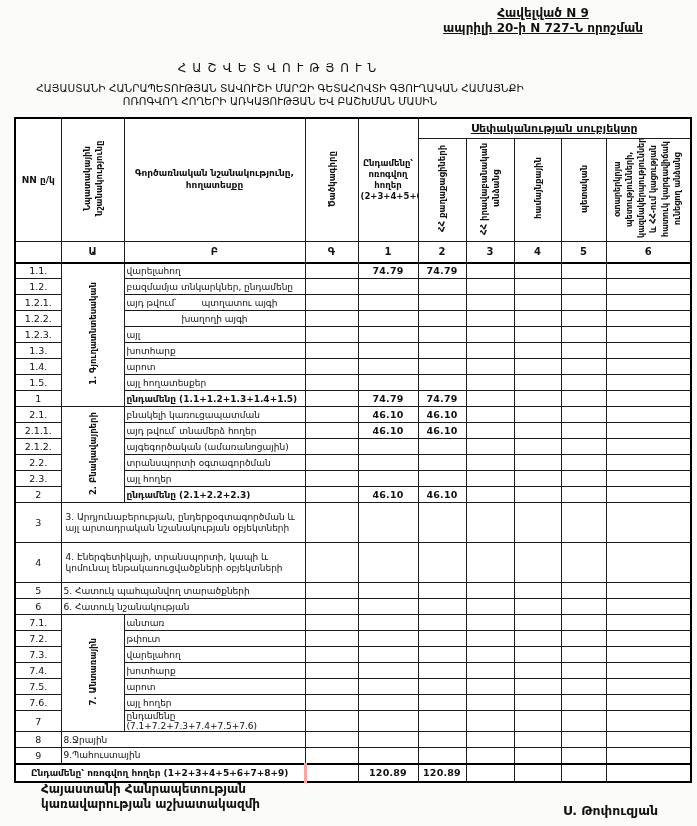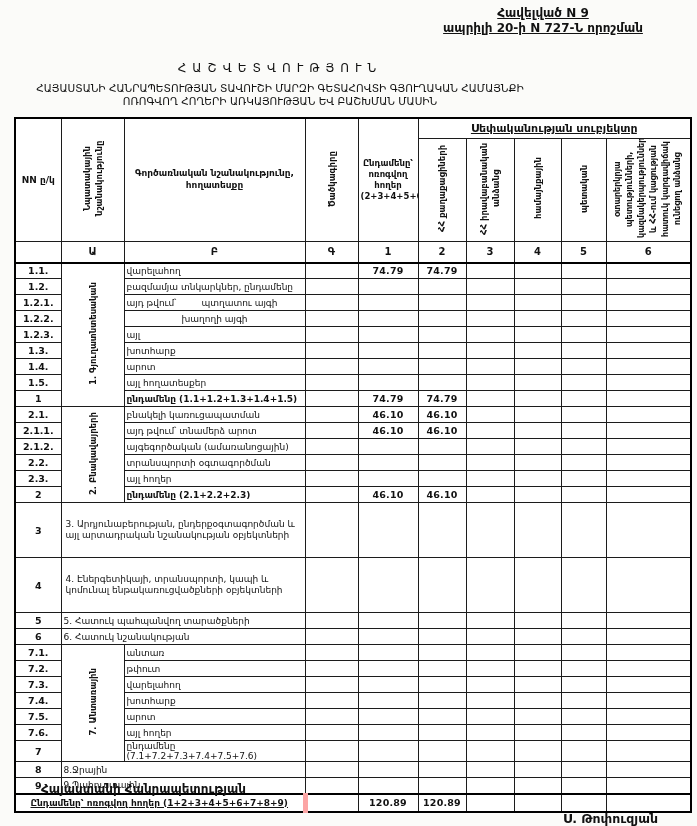--- a/index.html
+++ b/index.html
@@ -37,38 +37,38 @@
     margin:0 auto; font-weight:bold; font-size:8.5px; line-height:12px;
     display:inline-block; white-space:normal;
   }
   .rot-h95  { height:95px; }
   .rot-h98  { height:98px; font-size:8px; line-height:12px; }
   .rot-sec  { font-size:8.5px; }
 
   tbody tr { height:16px; }
   tbody tr.tall { height:40px; }
   tbody tr.grandrow { height:18px; }
-  td.num { text-align:center; font-weight:bold; font-size:9.5px;margin-top:16px; }
+  td.num { text-align:center; font-weight:normal; font-size:9.5px;margin-top:16px; }
   td.label { text-align:left; font-size:9px;margin-left:20px; }
-  tbody tr.tall td.label { line-height:11px; padding:16px 4px; }
+  tbody tr.tall td.label { line-height:11px; padding:1px 4px; }
   td.val { text-align:center; font-weight:bold; font-size:9.5px; letter-spacing:0.2px; }
   tr.boldrow td.label { font-weight:bold; }
   td.label.split { }
   td.label .lpart { float:left;text-align:center; }
   td.label .cpart { display:block; text-align:center; }
-  td.label.grand { text-align:center; font-weight:bold; border-right:5px solid #fca5a5;text-decoration:underline; }
+  td.label.grand { text-align:center; font-weight:bold; border-right:3px solid #fca5a5; }
   tr.grandrow td { border-top:2px solid #000; border-bottom:2px solid #000; }
 
   .footer {
     position:absolute; left:30px; top:782px;
     font-weight:bold; font-size:12px; line-height:14.5px;margin-left:11px;
   }
   .signature {
     position:absolute; left:563px; top:803px;
-    font-weight:bold; font-size:12.5px;margin-top:8px;
+    font-weight:bold; font-size:12.5px;
   }
 </style>
 </head>
 <body>
 
 <div class="appendix">
   <div>Հավելված N 9</div>
   <div>ապրիլի 20-ի N 727-Ն որոշման</div>
 </div>
 
@@ -248,21 +248,21 @@
         <td class="val"></td>
         <td class="val">46.10</td>
         <td class="val">46.10</td>
         <td class="val"></td>
         <td class="val"></td>
         <td class="val"></td>
         <td class="val"></td>
       </tr>
       <tr>
         <td class="num">2.1.1.</td>
-        <td class="label">այդ թվում՝ տնամերձ արոտ</td>
+        <td class="label">այդ թվում՝ տնամերձ հողեր</td>
         <td class="val"></td>
         <td class="val">46.10</td>
         <td class="val">46.10</td>
         <td class="val"></td>
         <td class="val"></td>
         <td class="val"></td>
         <td class="val"></td>
       </tr>
       <tr>
         <td class="num">2.1.2.</td>
@@ -460,14 +460,15 @@
         <td class="val"></td>
         <td class="val"></td>
         <td class="val"></td>
         <td class="val"></td>
       </tr>
     </tbody>
 </table>
 
 <div class="footer">
   <div>Հայաստանի Հանրապետության</div>
+  <div>կառավարության աշխատակազմի</div>
 </div>
 <div class="signature">Ս. Թոփուզյան</div>
 
 </body></html>

